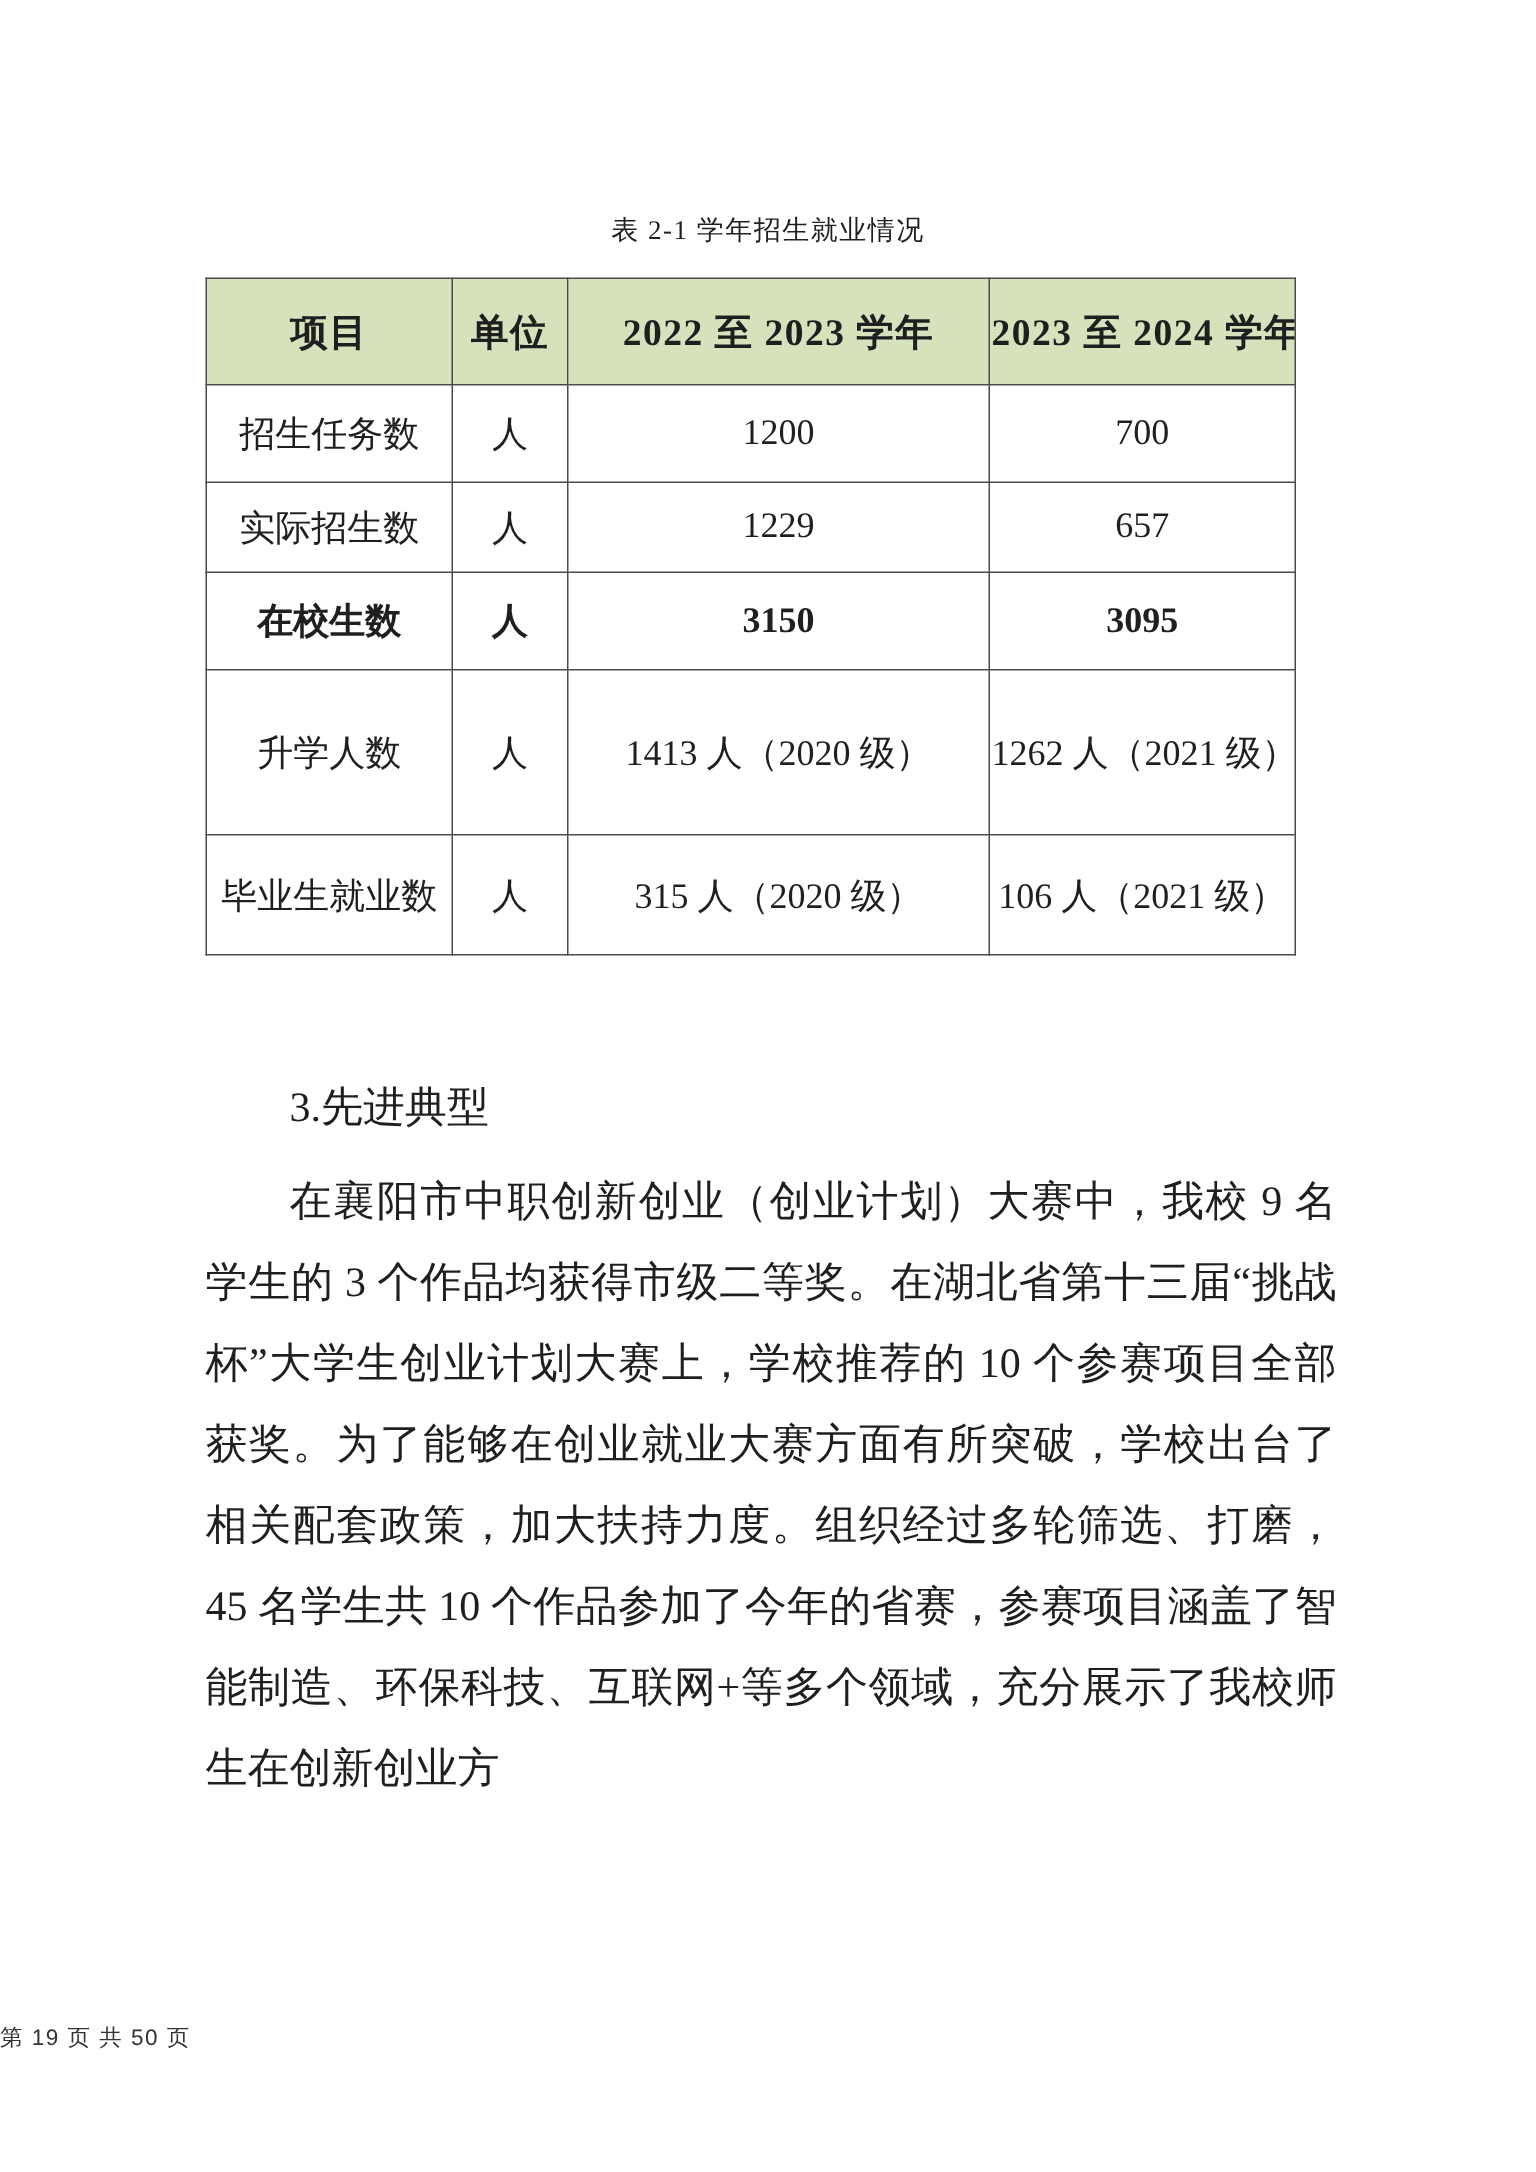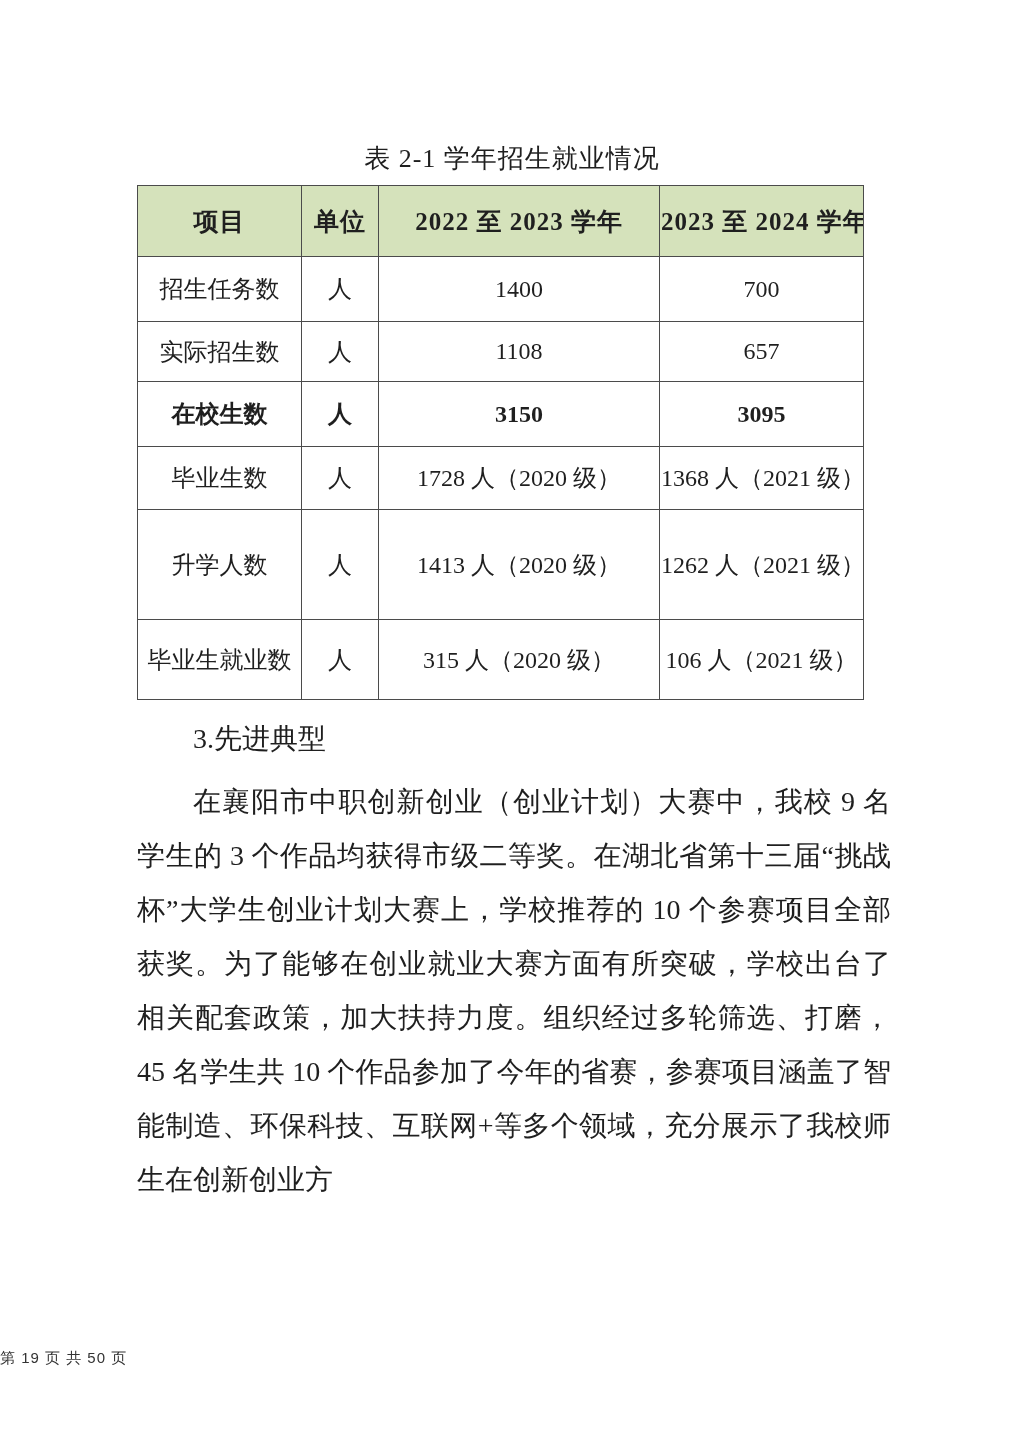--- a/index.html
+++ b/index.html
@@ -15,21 +15,21 @@
     font-family: "Liberation Serif", "DejaVu Serif", serif;
     color: #1f1f1f;
     overflow: hidden;
   }
   .doc-title {
     position: absolute;
     top: 141px;
     left: 0;
     width: 100%;
     text-align: center;
-    font-size: 26px;
+    font-size: 18px;
     letter-spacing: 1px;
     color: #1f1f1f;
   }
   table.enroll {
     position: absolute;
     left: 137px;
     top: 185px;
     width: 726px;
     border-collapse: collapse;
     table-layout: fixed;
@@ -116,40 +116,34 @@
         <th>项目</th>
         <th>单位</th>
         <th>2022 至 2023 学年</th>
         <th>2023 至 2024 学年</th>
       </tr>
     </thead>
     <tbody>
       <tr class="r0">
         <td>招生任务数</td>
         <td>人</td>
-        <td>1400</td>
+        <td>1200</td>
         <td>700</td>
       </tr>
       <tr class="r1">
         <td>实际招生数</td>
         <td>人</td>
-        <td>1108</td>
+        <td>1229</td>
         <td>657</td>
       </tr>
       <tr class="r2">
         <td>在校生数</td>
         <td>人</td>
         <td>3150</td>
         <td>3095</td>
-      </tr>
-      <tr class="r3">
-        <td>毕业生数</td>
-        <td>人</td>
-        <td>1728 人（2020 级）</td>
-        <td>1368 人（2021 级）</td>
       </tr>
       <tr class="r4">
         <td>升学人数</td>
         <td class="unit-bottom">人</td>
         <td>1413 人（2020 级）</td>
         <td>1262 人（2021 级）</td>
       </tr>
       <tr class="r5">
         <td>毕业生就业数</td>
         <td>人</td>

